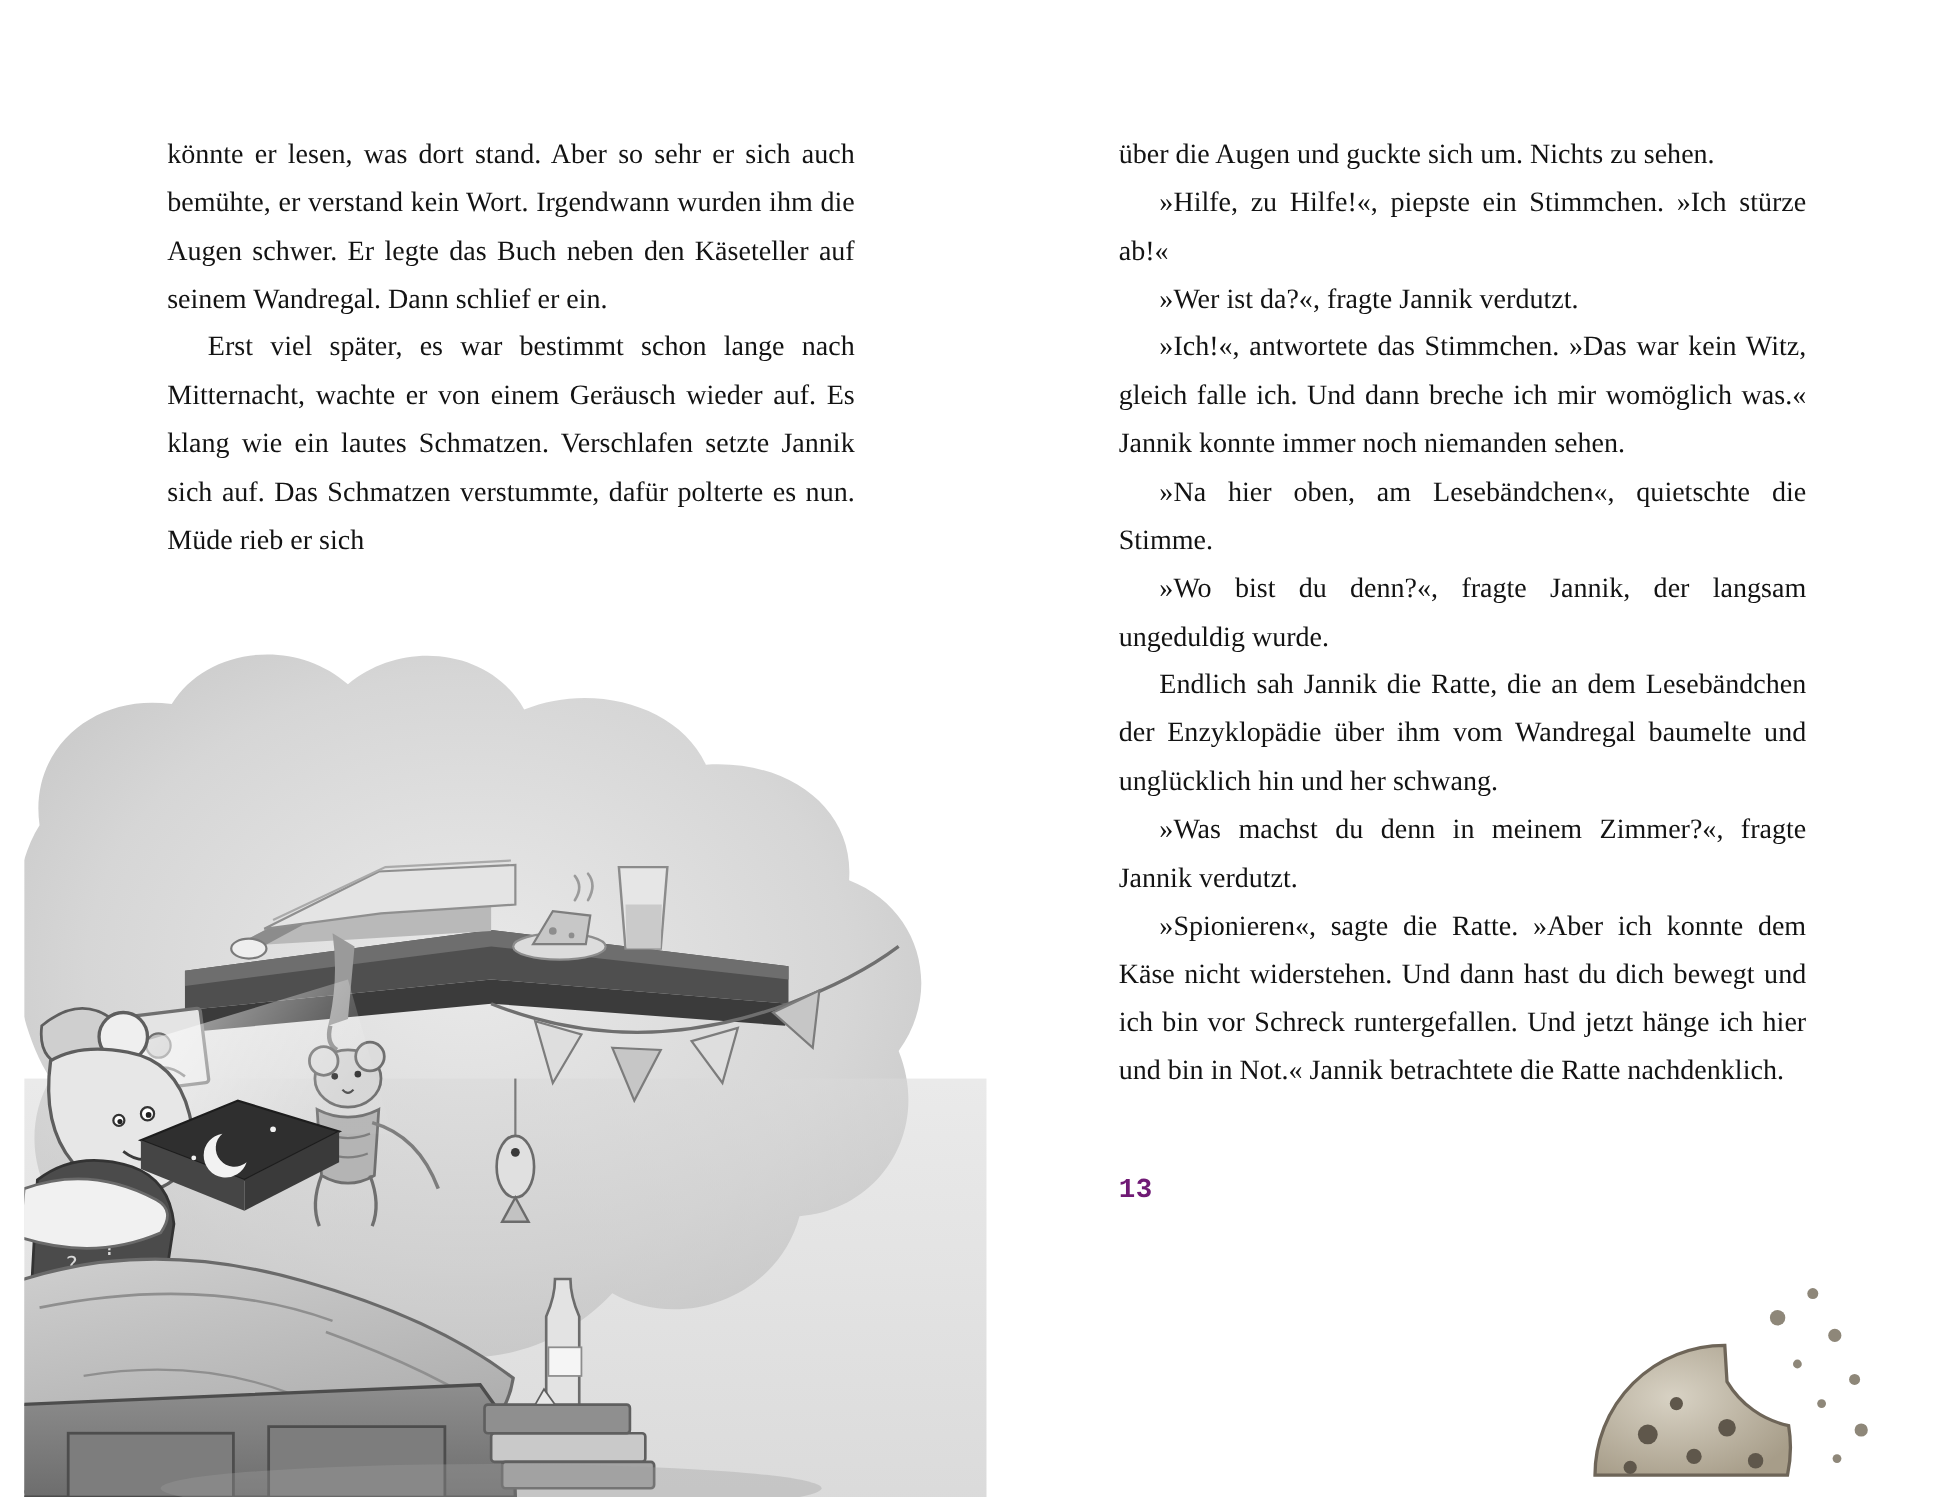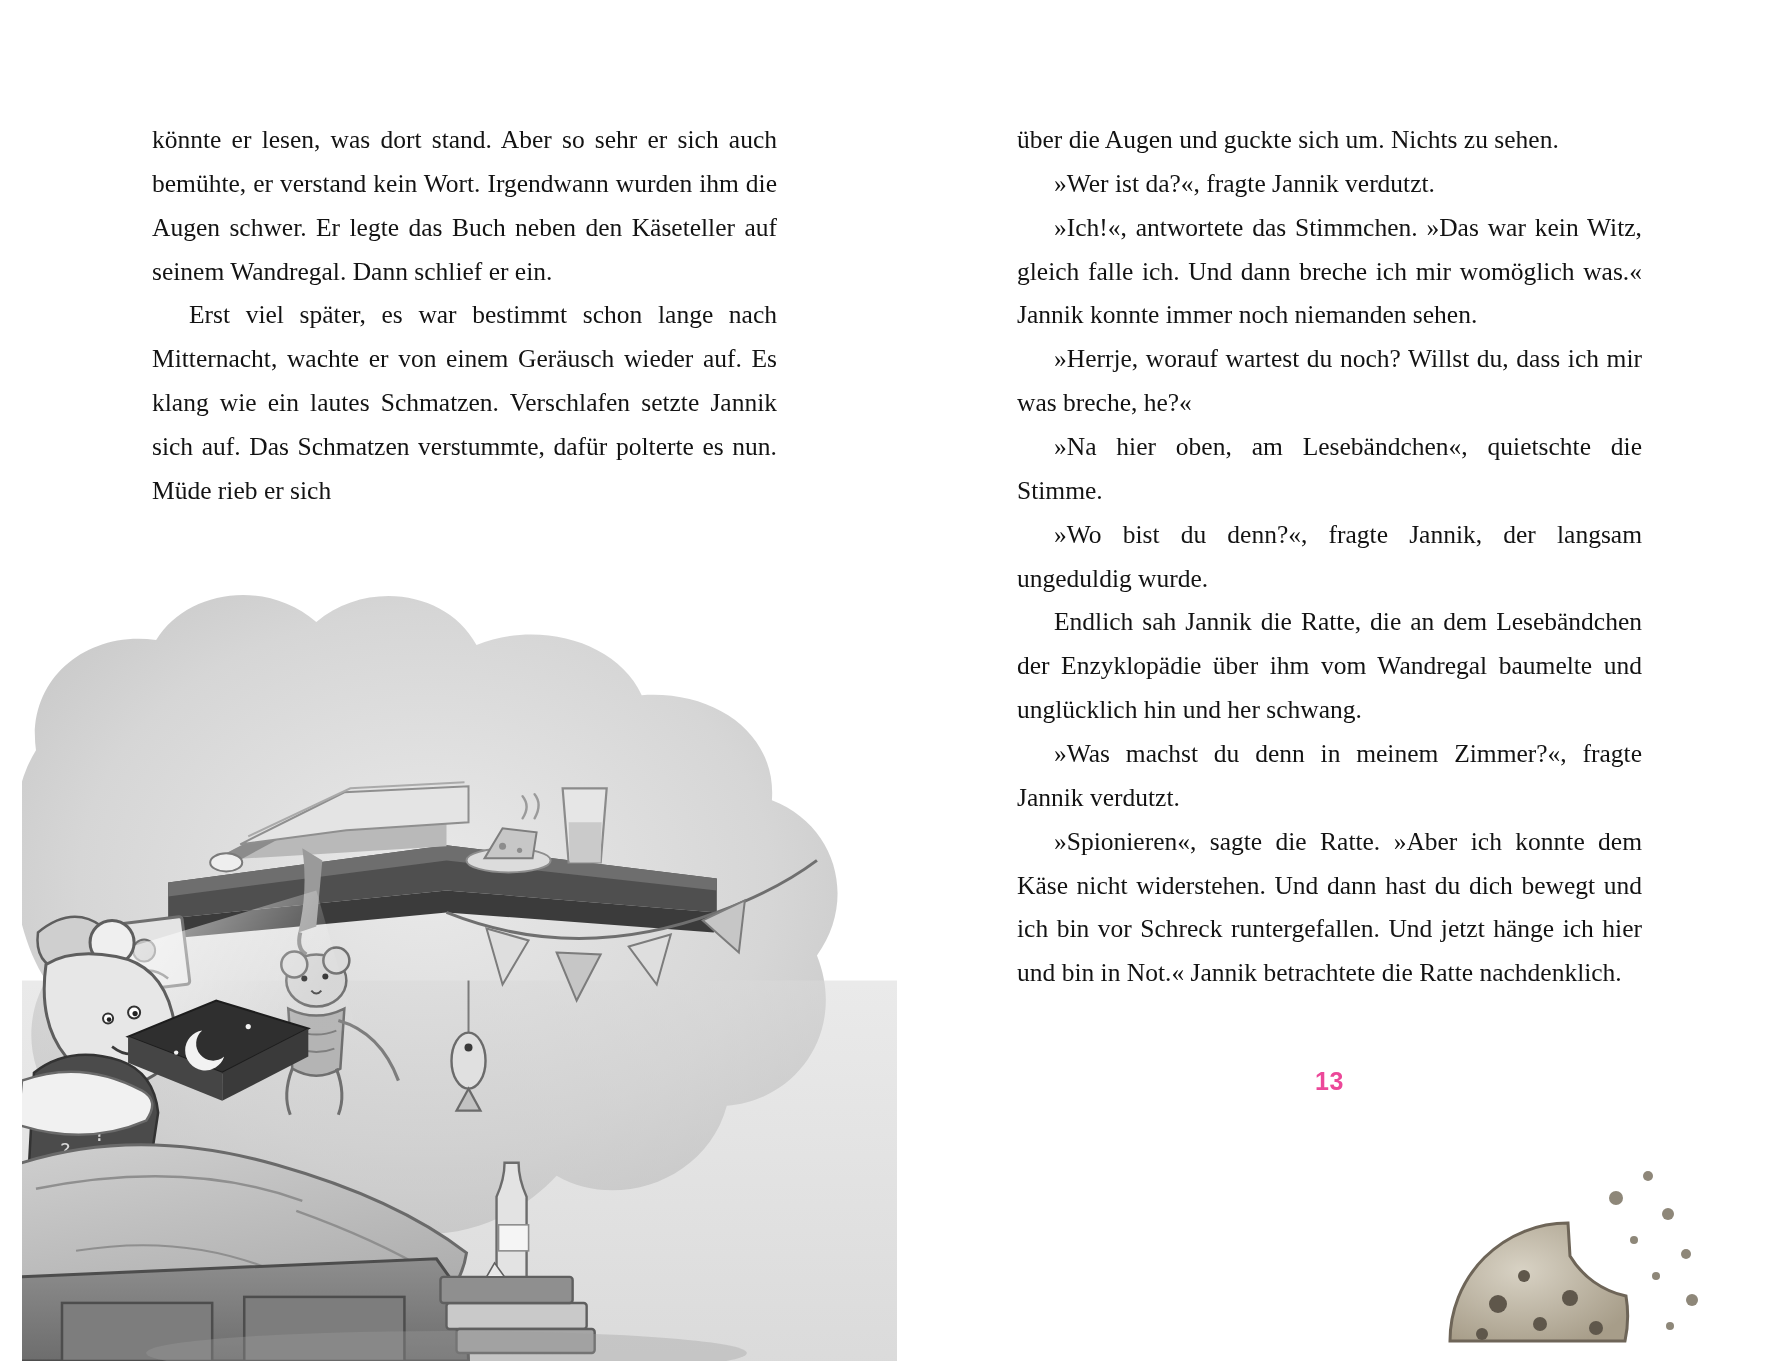--- a/index.html
+++ b/index.html
@@ -58,25 +58,25 @@
     overflow: hidden;
   }
   .illu-svg { display: block; width: 100%; height: 100%; }
 
   
   .page-number {
     position: absolute;
     bottom: 265px;
     left: 0;
     right: 0;
-    text-align: center;
-    font-family: Liberation Sans, sans-serif;
+    text-align: left;
+    font-family: Liberation Mono, monospace;
     font-weight: bold;
     font-size: 25px;
-    color: #ec4899;
+    color: #701a75;
     letter-spacing: .5px;
   }
   .page-right .page-number { left: 120px; right: 130px; }
 
   
   .cookie-deco {
     position: absolute;
     right: 52px;
     bottom: 10px;
     width: 300px;
@@ -251,23 +251,23 @@
 
         <ellipse cx="430" cy="792" rx="300" ry="22" fill="#9e9e9e" opacity="0.35"></ellipse>
       </svg>
     </div>
   </div>
 
   <div class="page page-right">
 
     <div class="textblock">
       <p>über die Augen und guckte sich um. Nichts zu sehen.</p>
+      <p class="ind">»Hilfe, zu Hilfe!«, piepste ein Stimmchen. »Ich stürze ab!«</p>
       <p class="ind">»Wer ist da?«, fragte Jannik verdutzt.</p>
       <p class="ind">»Ich!«, antwortete das Stimmchen. »Das war kein Witz, gleich falle ich. Und dann breche ich mir womöglich was.« Jannik konnte immer noch niemanden sehen.</p>
-      <p class="ind">»Herrje, worauf wartest du noch? Willst du, dass ich mir was breche, he?«</p>
       <p class="ind">»Na hier oben, am Lesebändchen«, quietschte die Stimme.</p>
       <p class="ind">»Wo bist du denn?«, fragte Jannik, der langsam ungeduldig wurde.</p>
       <p class="ind">Endlich sah Jannik die Ratte, die an dem Lesebändchen der Enzyklopädie über ihm vom Wandregal baumelte und unglücklich hin und her schwang.</p>
       <p class="ind">»Was machst du denn in meinem Zimmer?«, fragte Jannik verdutzt.</p>
       <p class="ind">»Spionieren«, sagte die Ratte. »Aber ich konnte dem Käse nicht widerstehen. Und dann hast du dich bewegt und ich bin vor Schreck runtergefallen. Und jetzt hänge ich hier und bin in Not.« Jannik betrachtete die Ratte nachdenklich.</p>
     </div>
 
     <div class="page-number">13</div>
 
     <div class="cookie-deco">

